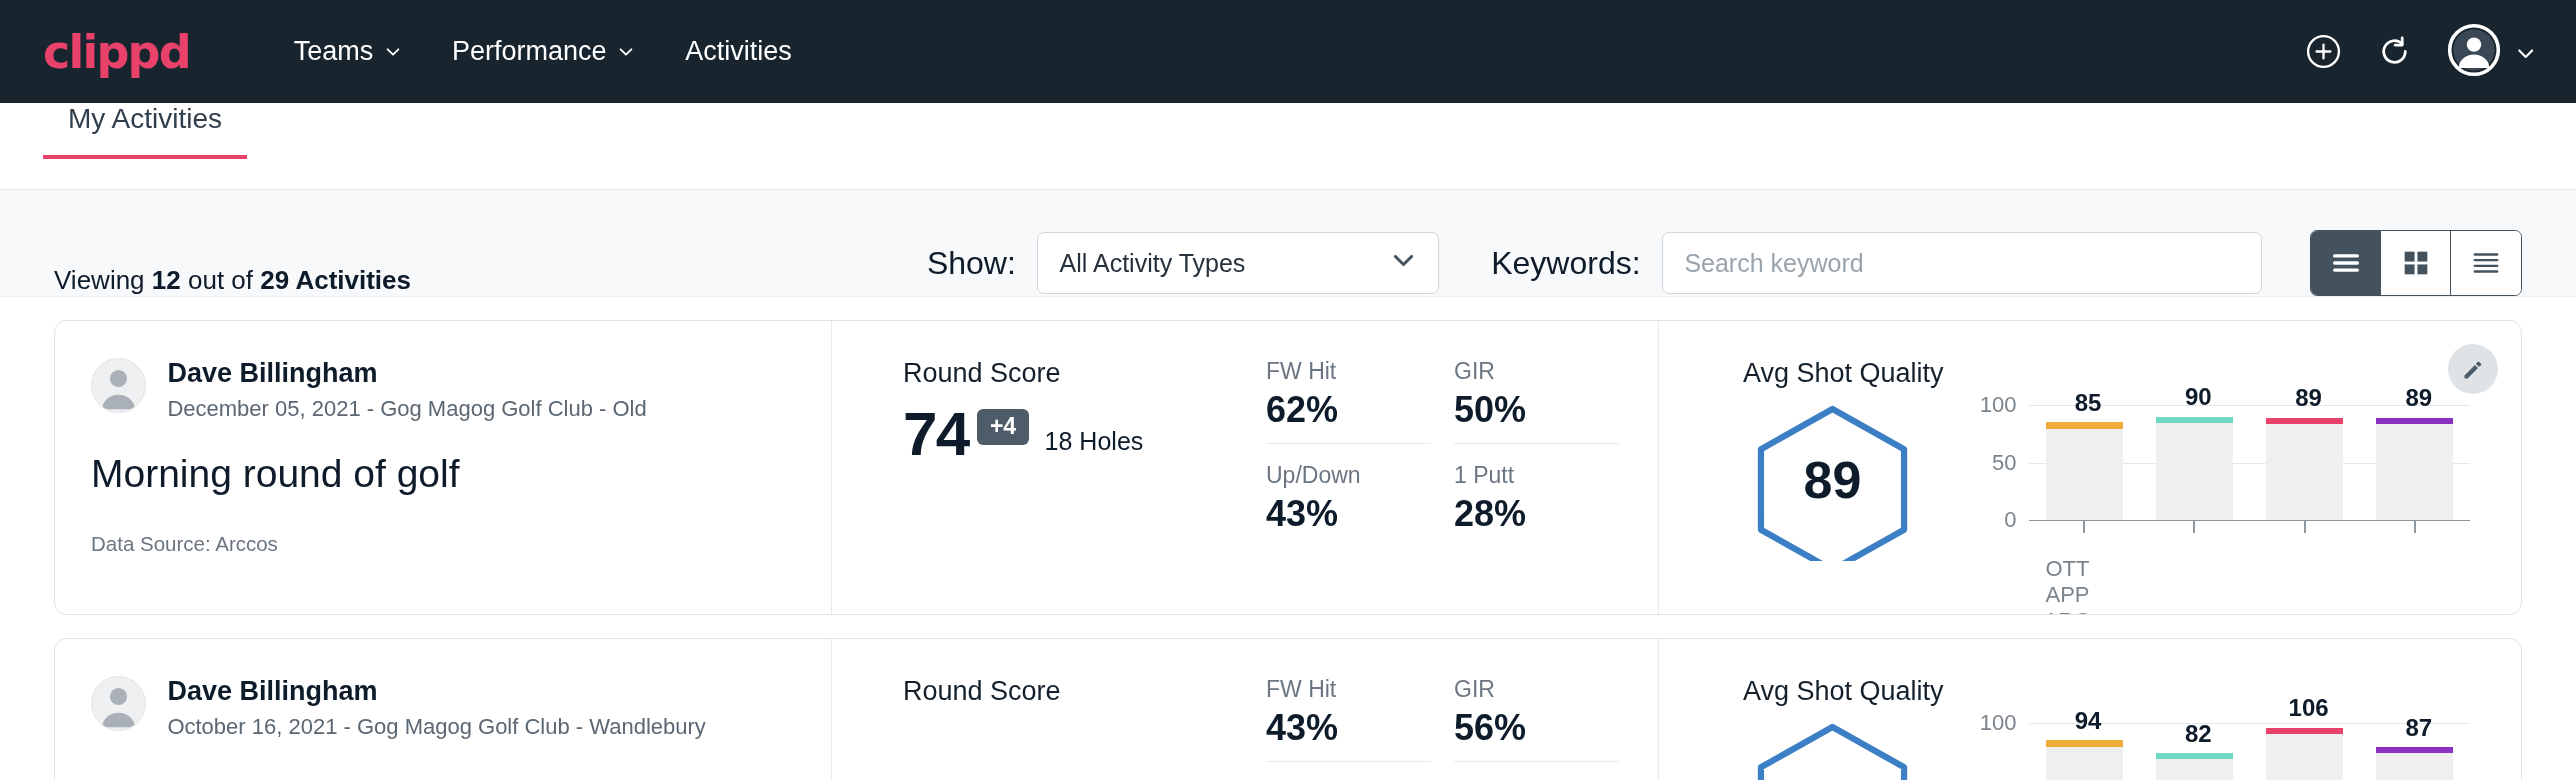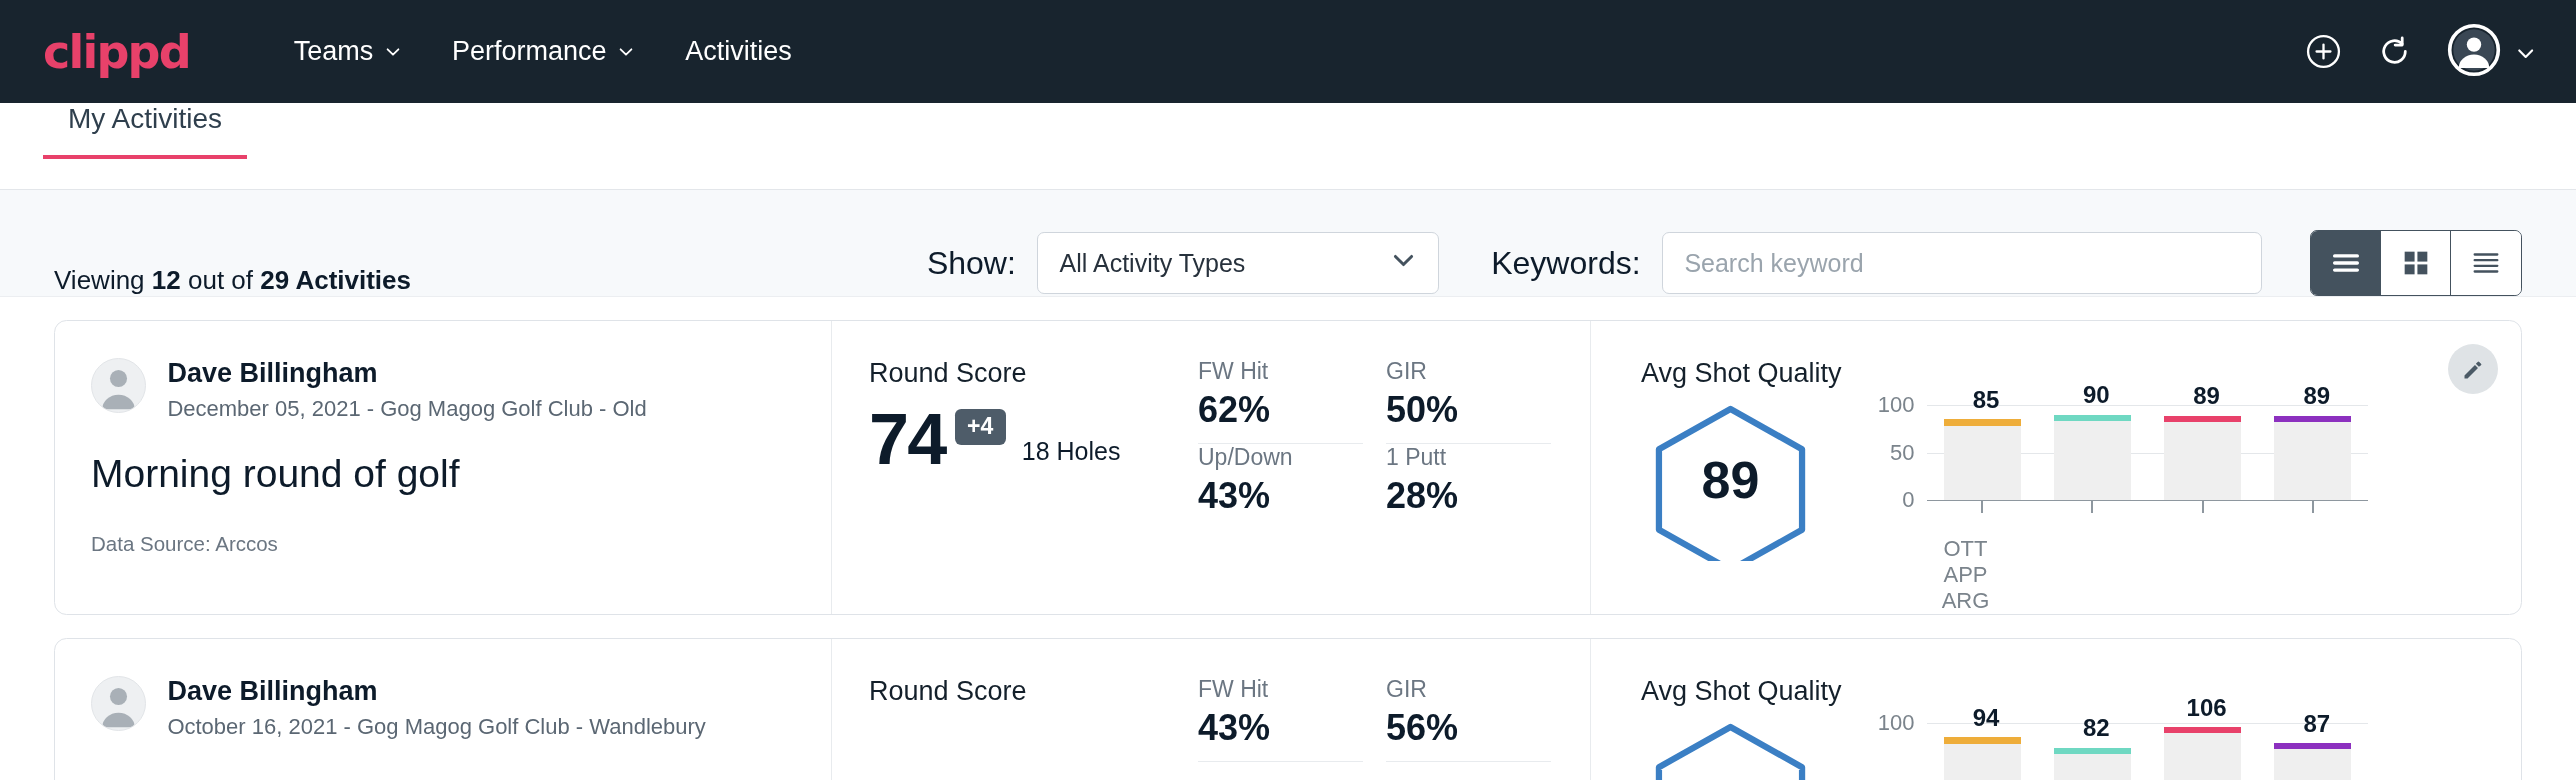--- a/index.html
+++ b/index.html
@@ -137,20 +137,21 @@
   }
   .card {
     border: 0.9px solid #dfe3e8;
     border-radius: 12.5px;
     background: #ffffff;
     height: 295px;
     display: flex;
     position: relative;
     margin-bottom: 23px;
     overflow: hidden;
+    gap: 34px;
   }
   .col-info {
     width: 777px;
     padding: 37px 36px 0 36px;
     border-right: 0.9px solid #e8ebee;
   }
   .who { display: flex; align-items: flex-start; gap: 21.4px; }
   .av-circle {
     width: 55px; height: 55px;
     border-radius: 50%;
@@ -165,21 +166,21 @@
   .card-title { font-size: 39px; color: #0d1b2a; margin-top: 30px; font-weight: 400; }
   .card-src { font-size: 20.5px; color: #6b7682; margin-top: 36px; }
 
   .col-score {
     width: 366px;
     padding: 37px 0 0 37px;
   }
   .sec-title { font-size: 27px; color: #14202b; }
   .score-row { display: flex; align-items: flex-end; margin-top: 14.3px; }
   .score-big {
-    font-size: 72px; font-weight: 700; color: #0d1b2a;
+    font-size: 62px; font-weight: 700; color: #0d1b2a;
     line-height: 1; letter-spacing: -1.8px; text-align: right;
   }
   .score-badge {
     background: #4e5c69; color: #fff;
     font-size: 23px; font-weight: 700;
     border-radius: 6.2px;
     padding: 4.5px 12.5px;
     align-self: flex-start;
     margin: 5.4px 0 0 9px;
   }
@@ -192,39 +193,39 @@
     grid-template-columns: 1fr 1fr;
     grid-template-rows: auto auto;
     column-gap: 23px;
     align-content: start;
     border-right: 0.9px solid #e8ebee;
     padding-right: 39px;
   }
   .stat { }
   .stat-lbl { font-size: 23px; color: #6b7682; }
   .stat-val { font-size: 36px; font-weight: 700; color: #0d1b2a; margin-top: 3.6px; padding-bottom: 12.5px; }
-  .stat.brd { border-bottom: 0.9px solid #e8ebee; }
+  .stat.brd { border-bottom: 0.9px solid #e8ebee; margin-bottom: 18px; }
 
   .col-quality {
     flex: 1;
     padding: 37px 0 0 50px;
     display: flex;
     flex-direction: column;
   }
   .quality-body { display: flex; align-items: flex-start; margin-top: 5.4px; }
   .hexwrap { position: relative; width: 179px; height: 161px; flex: none; margin-top: 5.4px; }
   .hexnum {
     position: absolute; inset: 0;
     display: flex; align-items: center; justify-content: center;
     font-size: 52px; font-weight: 700; color: #0d1b2a;
   }
 
   
   .chart { margin-left: 48px; margin-top: 10.7px; position: relative; width: 500px; height: 179px; }
-  .chart-plot { position: relative; height: 96px; margin-left: 59px; border-bottom: 1.8px solid #8e979f; }
+  .chart-plot { position: relative; height: 116px; margin-left: 59px; border-bottom: 1.8px solid #8e979f; }
   .gridline { position: absolute; left: 0; right: 0; height: 0.9px; background: #e4e7ea; }
   .ytick {
     position: absolute; right: 100%; margin-right: 12.5px;
     font-size: 22px; color: #7b848c; transform: translateY(-50%);
     white-space: nowrap;
   }
   .bars { position: absolute; inset: 0; display: flex; justify-content: space-around; align-items: flex-end; }
   .barcol { width: 77px; position: relative; height: 100%; display: flex; flex-direction: column; justify-content: flex-end; }
   .bar { background: #efefef; width: 100%; position: relative; }
   .bar-cap { position: absolute; top: 0; left: 0; right: 0; height: 6.2px; }

